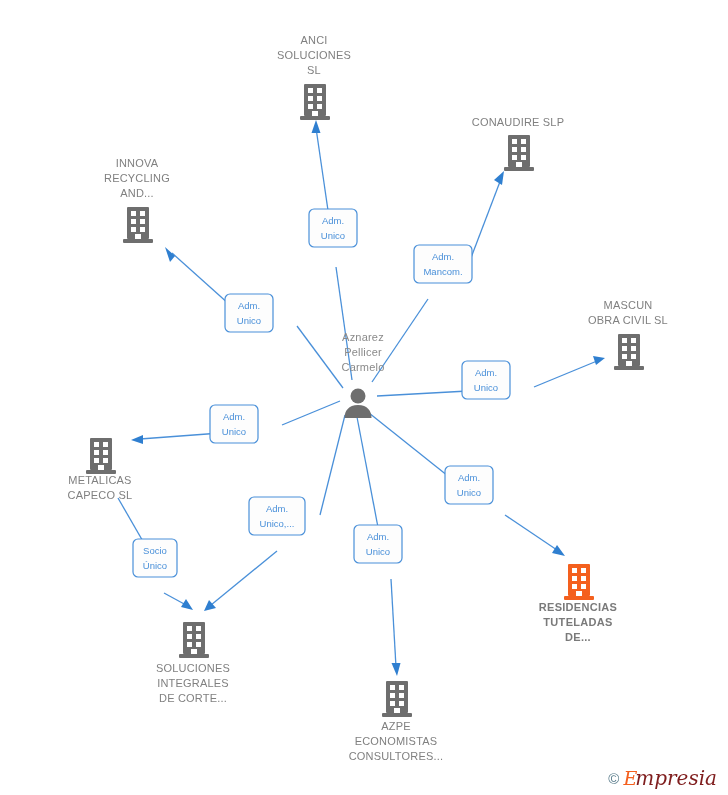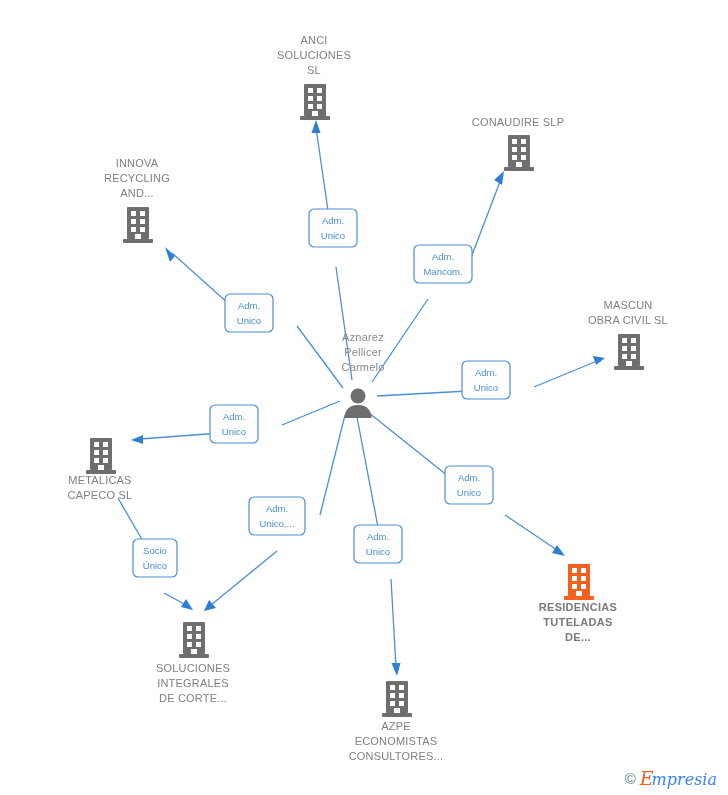--- a/index.html
+++ b/index.html
@@ -81,22 +81,22 @@
     font-family: "DejaVu Serif", serif;
     font-style: italic;
     font-size: 19px;
     color: #f4601e;
     line-height: 1;
     margin-right: -2px;
   }
   #watermark .wm-rest {
     font-family: "DejaVu Serif", serif;
     font-style: italic;
-    font-size: 16px;
-    color: #3b82f6;
+    font-size: 20px;
+    color: #7f1d1d;
     line-height: 1;
   }
 </style>
 </head>
 <body>
 
 <svg id="graph-canvas" viewBox="0 0 728 795">
 
   <g>
 

